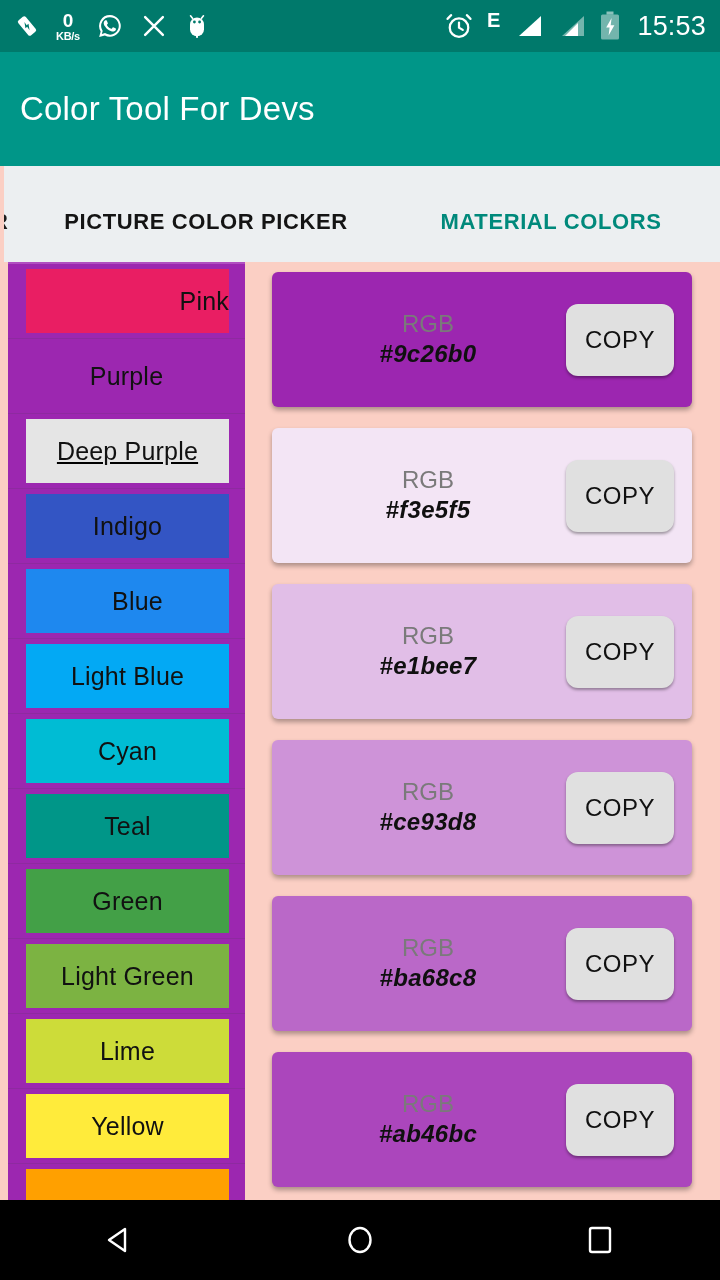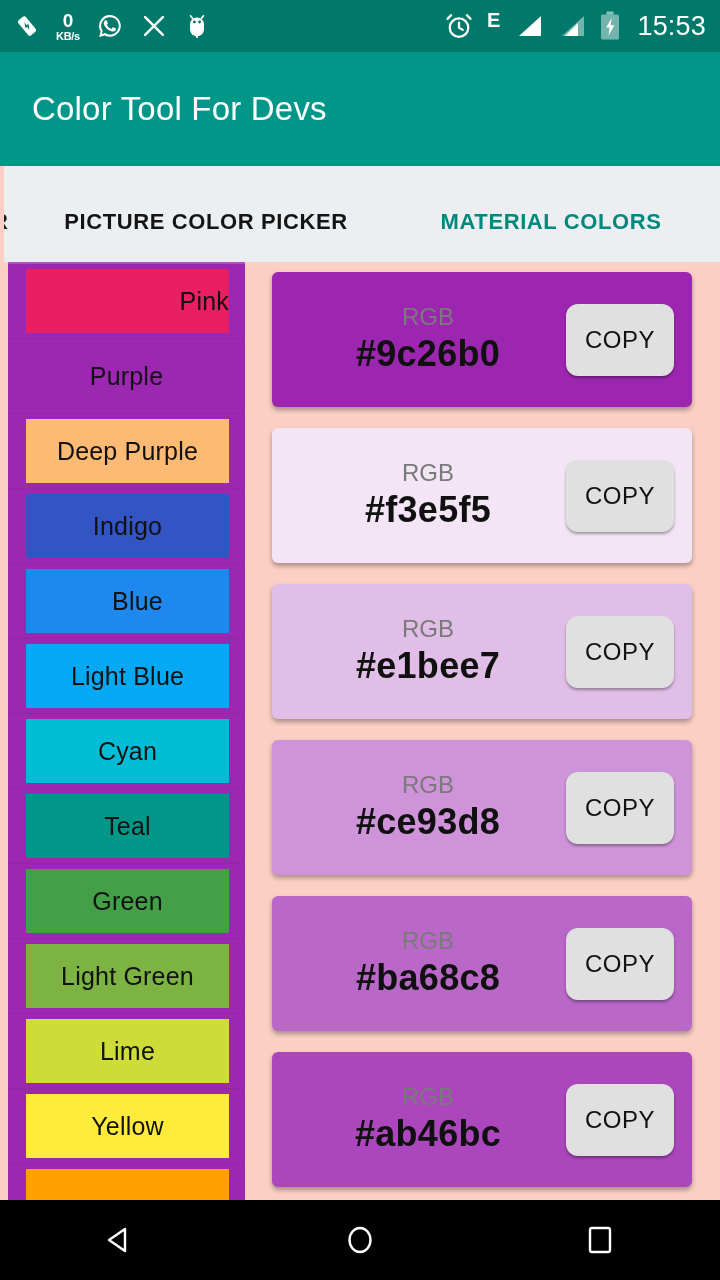--- a/index.html
+++ b/index.html
@@ -21,21 +21,21 @@
   .sb-ico { display:flex; align-items:center; justify-content:center; }
   .netspeed { display:flex; flex-direction:column; align-items:center; line-height:1; }
   .netspeed .num { font-size:19px; font-weight:700; }
   .netspeed .unit { font-size:11px; font-weight:700; letter-spacing:-.3px; margin-top:1px; }
   .e-badge { font-size:20px; font-weight:700; line-height:1; position:relative; top:-6px; }
   .clock { font-size:27px; font-weight:400; letter-spacing:.2px; margin-left:3px; }
 
   
   .appbar {
     position:absolute; top:52px; left:0; width:720px; height:114px;
-    background:#009688; display:flex; align-items:center; padding-left:32px;
+    background:#009688; display:flex; align-items:center; padding-left:20px;
   }
   .appbar .title { color:#fff; font-size:33px; font-weight:400; letter-spacing:.2px; }
 
   
   .tabbar {
     position:absolute; top:166px; left:4px; width:720px; height:112px;
     background:#eceff1; display:flex; align-items:stretch; overflow:hidden;
   }
   .tab {
     display:flex; align-items:center; justify-content:center;
@@ -81,21 +81,21 @@
   .card {
     position:relative; height:135px; margin:0 10px 21px 10px; border-radius:6px;
     box-shadow:0 3px 5px rgba(0,0,0,.32);
     display:flex; align-items:center;
   }
   .card-texts {
     flex:1 1 auto; display:flex; flex-direction:column; align-items:center;
     justify-content:center; padding-left:18px;
   }
   .card-rgb { font-size:24px; color:#7a7a7a; line-height:1.1; }
-  .card-hex { font-size:36px; font-weight:700; color:#101010; letter-spacing:.3px; margin-top:2px; }
+  .card-hex { font-size:24px; font-weight:700; color:#101010; letter-spacing:.3px; margin-top:2px;font-style:italic; }
   .copy-btn {
     flex:0 0 auto; width:108px; height:72px; margin-right:18px;
     background:#e0e0e0; border-radius:12px; box-shadow:0 2px 3px rgba(0,0,0,.35);
     display:flex; align-items:center; justify-content:center;
     font-size:24px; font-weight:400; color:#111; letter-spacing:.5px;
   }
 
   
   .navbar {
     position:absolute; bottom:0; left:0; width:720px; height:80px;
@@ -199,21 +199,21 @@
           <div class="clist-sw" style="background: rgb(233, 30, 99); justify-content: flex-end;">
             <div class="clist-label">Pink</div>
           </div>
         </div>
         <div class="clist-row">
           <div class="clist-sw" style="background: rgb(156, 39, 176); inset: 0px;">
             <div class="clist-label">Purple</div>
           </div>
         </div>
         <div class="clist-row">
-          <div class="clist-sw" style="background: #fdba74;">
+          <div class="clist-sw" style="background: #e5e5e5; text-decoration: underline;">
             <div class="clist-label">Deep Purple</div>
           </div>
         </div>
         <div class="clist-row">
           <div class="clist-sw" style="background: rgb(51, 85, 196);">
             <div class="clist-label">Indigo</div>
           </div>
         </div>
         <div class="clist-row">
           <div class="clist-sw" style="background: rgb(30, 136, 239); padding-left: 20px;">

